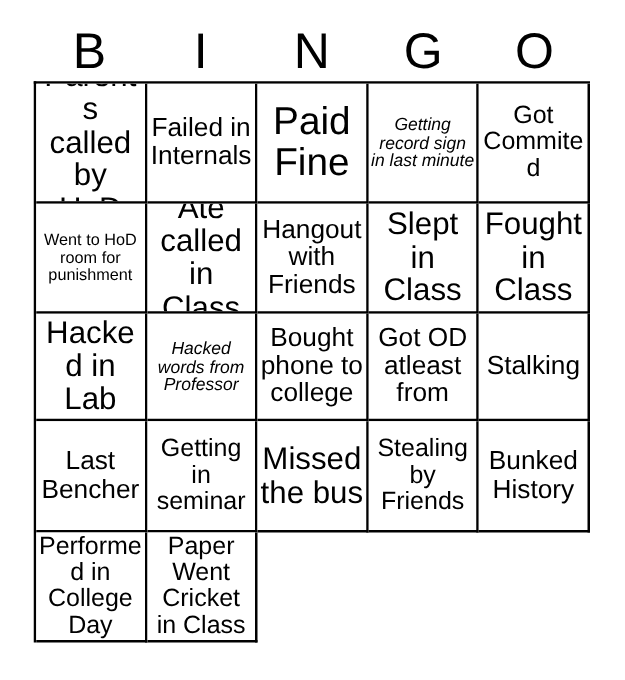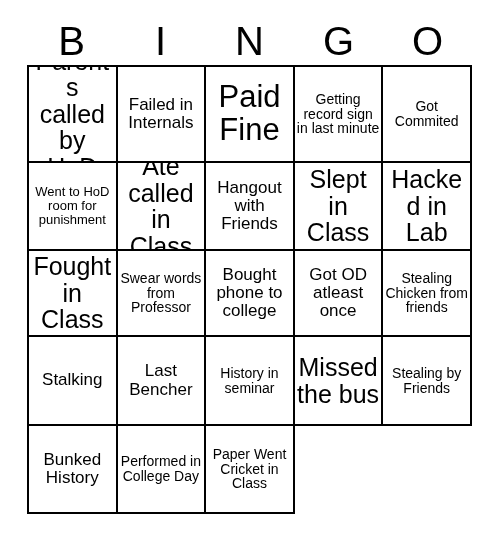--- a/index.html
+++ b/index.html
@@ -70,23 +70,23 @@
   }
   .cell-text {
     display: block;
     line-height: 1.06;
     width: 100%;
     word-wrap: break-word;
   }
   
   .fs-xl  { font-size: 31px; }
   .fs-lg  { font-size: 25px; }
-  .fs-md  { font-size: 17px; }
-  .fs-sm  { font-size: 14px; }
-  .fs-xs  { font-size: 14px; }
+  .fs-md  { font-size: 21px; }
+  .fs-sm  { font-size: 20px; }
+  .fs-xs  { font-size: 14px; font-style: italic; }
   .fs-xxs { font-size: 13px; text-align: center; }
 </style>
 </head>
 <body>
 
 <div id="card">
 
   <div id="header-row">
       <div class="header-letter">B</div>
       <div class="header-letter">I</div>
@@ -117,45 +117,42 @@
       <div class="cell">
         <span class="cell-text fs-lg">Ate called in Class</span>
       </div>
       <div class="cell">
         <span class="cell-text fs-md">Hangout with Friends</span>
       </div>
       <div class="cell">
         <span class="cell-text fs-lg">Slept in Class</span>
       </div>
       <div class="cell">
+        <span class="cell-text fs-lg">Fought in Class</span>
+      </div>
+      <div class="cell">
         <span class="cell-text fs-lg">Hacked in Lab</span>
       </div>
       <div class="cell">
-        <span class="cell-text fs-lg">Fought in Class</span>
-      </div>
-      <div class="cell">
-        <span class="cell-text fs-xs">Swear words from Professor</span>
+        <span class="cell-text fs-xs">Hacked words from Professor</span>
       </div>
       <div class="cell">
         <span class="cell-text fs-md">Bought phone to college</span>
       </div>
       <div class="cell">
-        <span class="cell-text fs-md">Got OD atleast once</span>
-      </div>
-      <div class="cell">
-        <span class="cell-text fs-xs">Stealing Chicken from friends</span>
+        <span class="cell-text fs-md">Got OD atleast from</span>
       </div>
       <div class="cell">
         <span class="cell-text fs-md">Stalking</span>
       </div>
       <div class="cell">
         <span class="cell-text fs-md">Last Bencher</span>
       </div>
       <div class="cell">
-        <span class="cell-text fs-sm">History in seminar</span>
+        <span class="cell-text fs-sm">Getting in seminar</span>
       </div>
       <div class="cell">
         <span class="cell-text fs-lg">Missed the bus</span>
       </div>
       <div class="cell">
         <span class="cell-text fs-sm">Stealing by Friends</span>
       </div>
       <div class="cell">
         <span class="cell-text fs-md">Bunked History</span>
       </div>

